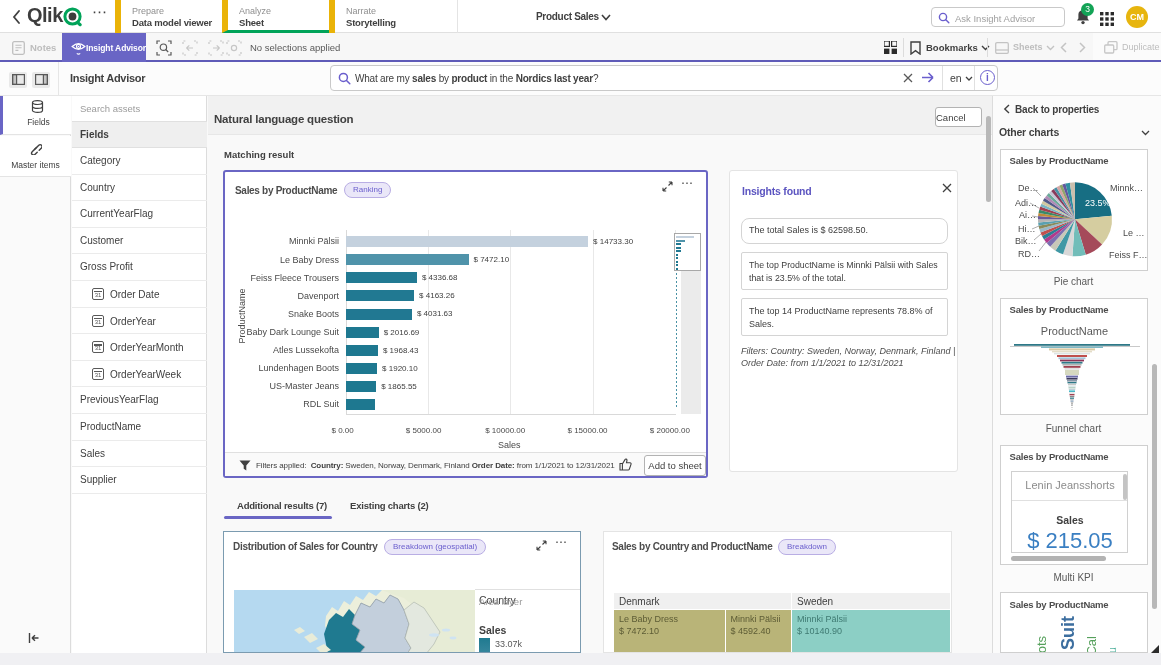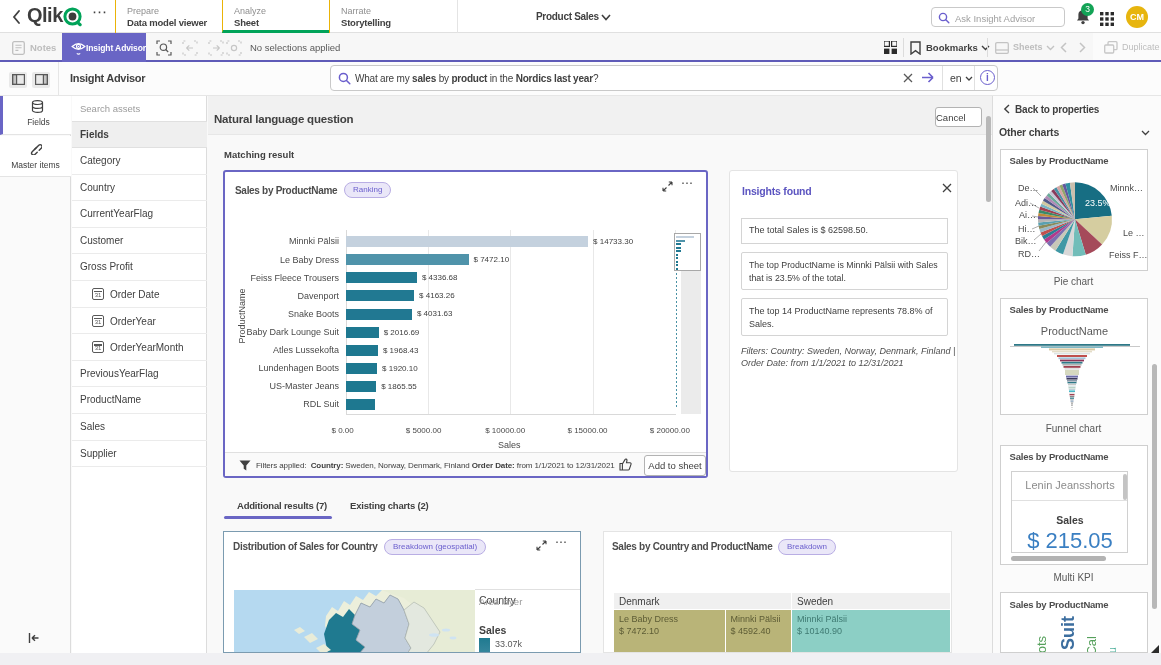--- a/index.html
+++ b/index.html
@@ -3,21 +3,21 @@
 <meta charset="utf-8">
 <style>
 * { margin:0; padding:0; box-sizing:border-box; }
 html,body { width:1161px; height:665px; overflow:hidden; }
 body { font-family:"Liberation Sans", sans-serif; background:#f0f0f3; }
 #app { position:relative; width:1161px; height:665px; }
 .abs { position:absolute; }
 svg { display:block; }
 
 #topbar { position:absolute; left:0; top:0; width:1161px; height:33px; background:#fff; border-bottom:1px solid #e0e0e0; }
-.navtab { position:absolute; top:0; height:33px; border-left:1px solid #eab308; padding:4px 0 0 11px; }
+.navtab { position:absolute; top:0; height:33px; border-left:6px solid #eab308; padding:4px 0 0 11px; }
 .navtab .l1 { font-size:9px; color:#8f8f8f; line-height:11px; padding-top:2px; }
 .navtab .l2 { font-size:9.5px; color:#404040; font-weight:bold; line-height:12px; letter-spacing:-0.2px; }
 
 #row2 { position:absolute; left:0; top:33px; width:1161px; height:29px; background:#f7f7f7; border-bottom:2px solid #5f5bb8; }
 
 #row3 { position:absolute; left:0; top:62px; width:1161px; height:34px; background:#fcfcfc; border-bottom:1px solid #e6e6e6; }
 
 #content { position:absolute; left:0; top:96px; width:1161px; height:557px; background:#f9f9f9; }
 .card { position:absolute; background:#fff; }
 .pill { display:inline-block; font-size:8px; color:#6a5ecd; background:#eae7f8; border:1px solid #b9aee4; border-radius:8px; padding:1px 8px 2px; line-height:11px; vertical-align:2px; }
@@ -227,20 +227,21 @@
         </div>
       <div id="fieldlist" class="abs" style="left:0;top:52px;width:135px;" q="">
         <div class="fitem">Category</div>
         <div class="fitem">Country</div>
         <div class="fitem">CurrentYearFlag</div>
         <div class="fitem">Customer</div>
         <div class="fitem">Gross Profit</div>
         <div class="fitem cal"><span class="calic"></span>Order Date</div>
         <div class="fitem cal"><span class="calic"></span>OrderYear</div>
         <div class="fitem cal"><span class="calic"></span>OrderYearMonth</div>
+        <div class="fitem cal"><span class="calic"></span>OrderYearWeek</div>
         <div class="fitem">PreviousYearFlag</div>
         <div class="fitem">ProductName</div>
         <div class="fitem">Sales</div>
         <div class="fitem">Supplier</div>
       </div>
     </div>
 
     <div class="abs" style="left:208px;top:0;width:784px;height:39px;background:#f1f1f1;border-bottom:1px solid #e7e7e7;">
       <div class="abs" style="left:6px;top:17px;font-size:11.5px;font-weight:bold;letter-spacing:-0.2px;color:#404040;">Natural language question</div>
       <div class="abs" style="left:727px;top:11px;width:47px;height:20px;background:#fff;border:1px solid #b3b3b3;border-radius:3px;font-size:9.5px;color:#404040;line-height:19px;">Cancel</div>
@@ -359,21 +360,21 @@
           </svg>
         <div class="abs" style="left:419px;top:2px;width:62px;height:21px;background:#fff;border:1px solid #b3b3b3;border-radius:3px;font-size:9.5px;color:#404040;text-align:center;line-height:20px;">Add to sheet</div>
       </div>
     </div>
 
     <div class="card" style="left:729px;top:74px;width:229px;height:302px;border:1px solid #e4e4e4;border-radius:3px;">
       <div class="abs" style="left:12px;top:14px;font-size:10.5px;font-weight:bold;letter-spacing:-0.2px;color:#5b54c0;">Insights found</div>
       <svg class="abs" style="left:212px;top:12px;" width="10" height="10" viewBox="0 0 10 10">
           <path d="M1 1 L9 9 M9 1 L1 9" stroke="#404040" stroke-width="1.3"></path>
         </svg>
-      <div class="abs" style="left:11px;top:47px;width:207px;height:26px;border:1px solid #d4d4d4;border-radius:0;font-size:9px;color:#404040;padding:6px 7px;">The total Sales is $ 62598.50.</div>
+      <div class="abs" style="left:11px;top:47px;width:207px;height:26px;border:1px solid #d4d4d4;border-radius:8px;font-size:9px;color:#404040;padding:6px 7px;">The total Sales is $ 62598.50.</div>
       <div class="abs" style="left:11px;top:81px;width:207px;height:38px;border:1px solid #d4d4d4;border-radius:2px;font-size:8.8px;color:#404040;padding:6px 7px;line-height:12.5px;">The top ProductName is Minnki Pälsii with Sales that is 23.5% of the total.</div>
       <div class="abs" style="left:11px;top:127px;width:207px;height:38px;border:1px solid #d4d4d4;border-radius:2px;font-size:9px;color:#404040;padding:6px 7px;line-height:12.5px;">The top 14 ProductName represents 78.8% of Sales.</div>
       <div class="abs" style="left:11px;top:174px;width:216px;font-size:9px;font-style:italic;color:#4d4d4d;line-height:12px;">Filters: Country: Sweden, Norway, Denmark, Finland | Order Date: from 1/1/2021 to 12/31/2021</div>
     </div>
 
     <div class="abs" style="left:237px;top:404px;font-size:9.5px;font-weight:bold;letter-spacing:-0.2px;color:#404040;">Additional results (7)</div>
     <div class="abs" style="left:224px;top:420px;width:108px;height:3px;background:#6a66c4;border-radius:2px;"></div>
     <div class="abs" style="left:350px;top:404px;font-size:9.5px;font-weight:bold;letter-spacing:-0.2px;color:#404040;">Existing charts (2)</div>
 
     <div class="card" style="left:223px;top:435px;width:358px;height:122px;border:1px solid #7b9bb0;overflow:hidden;">

